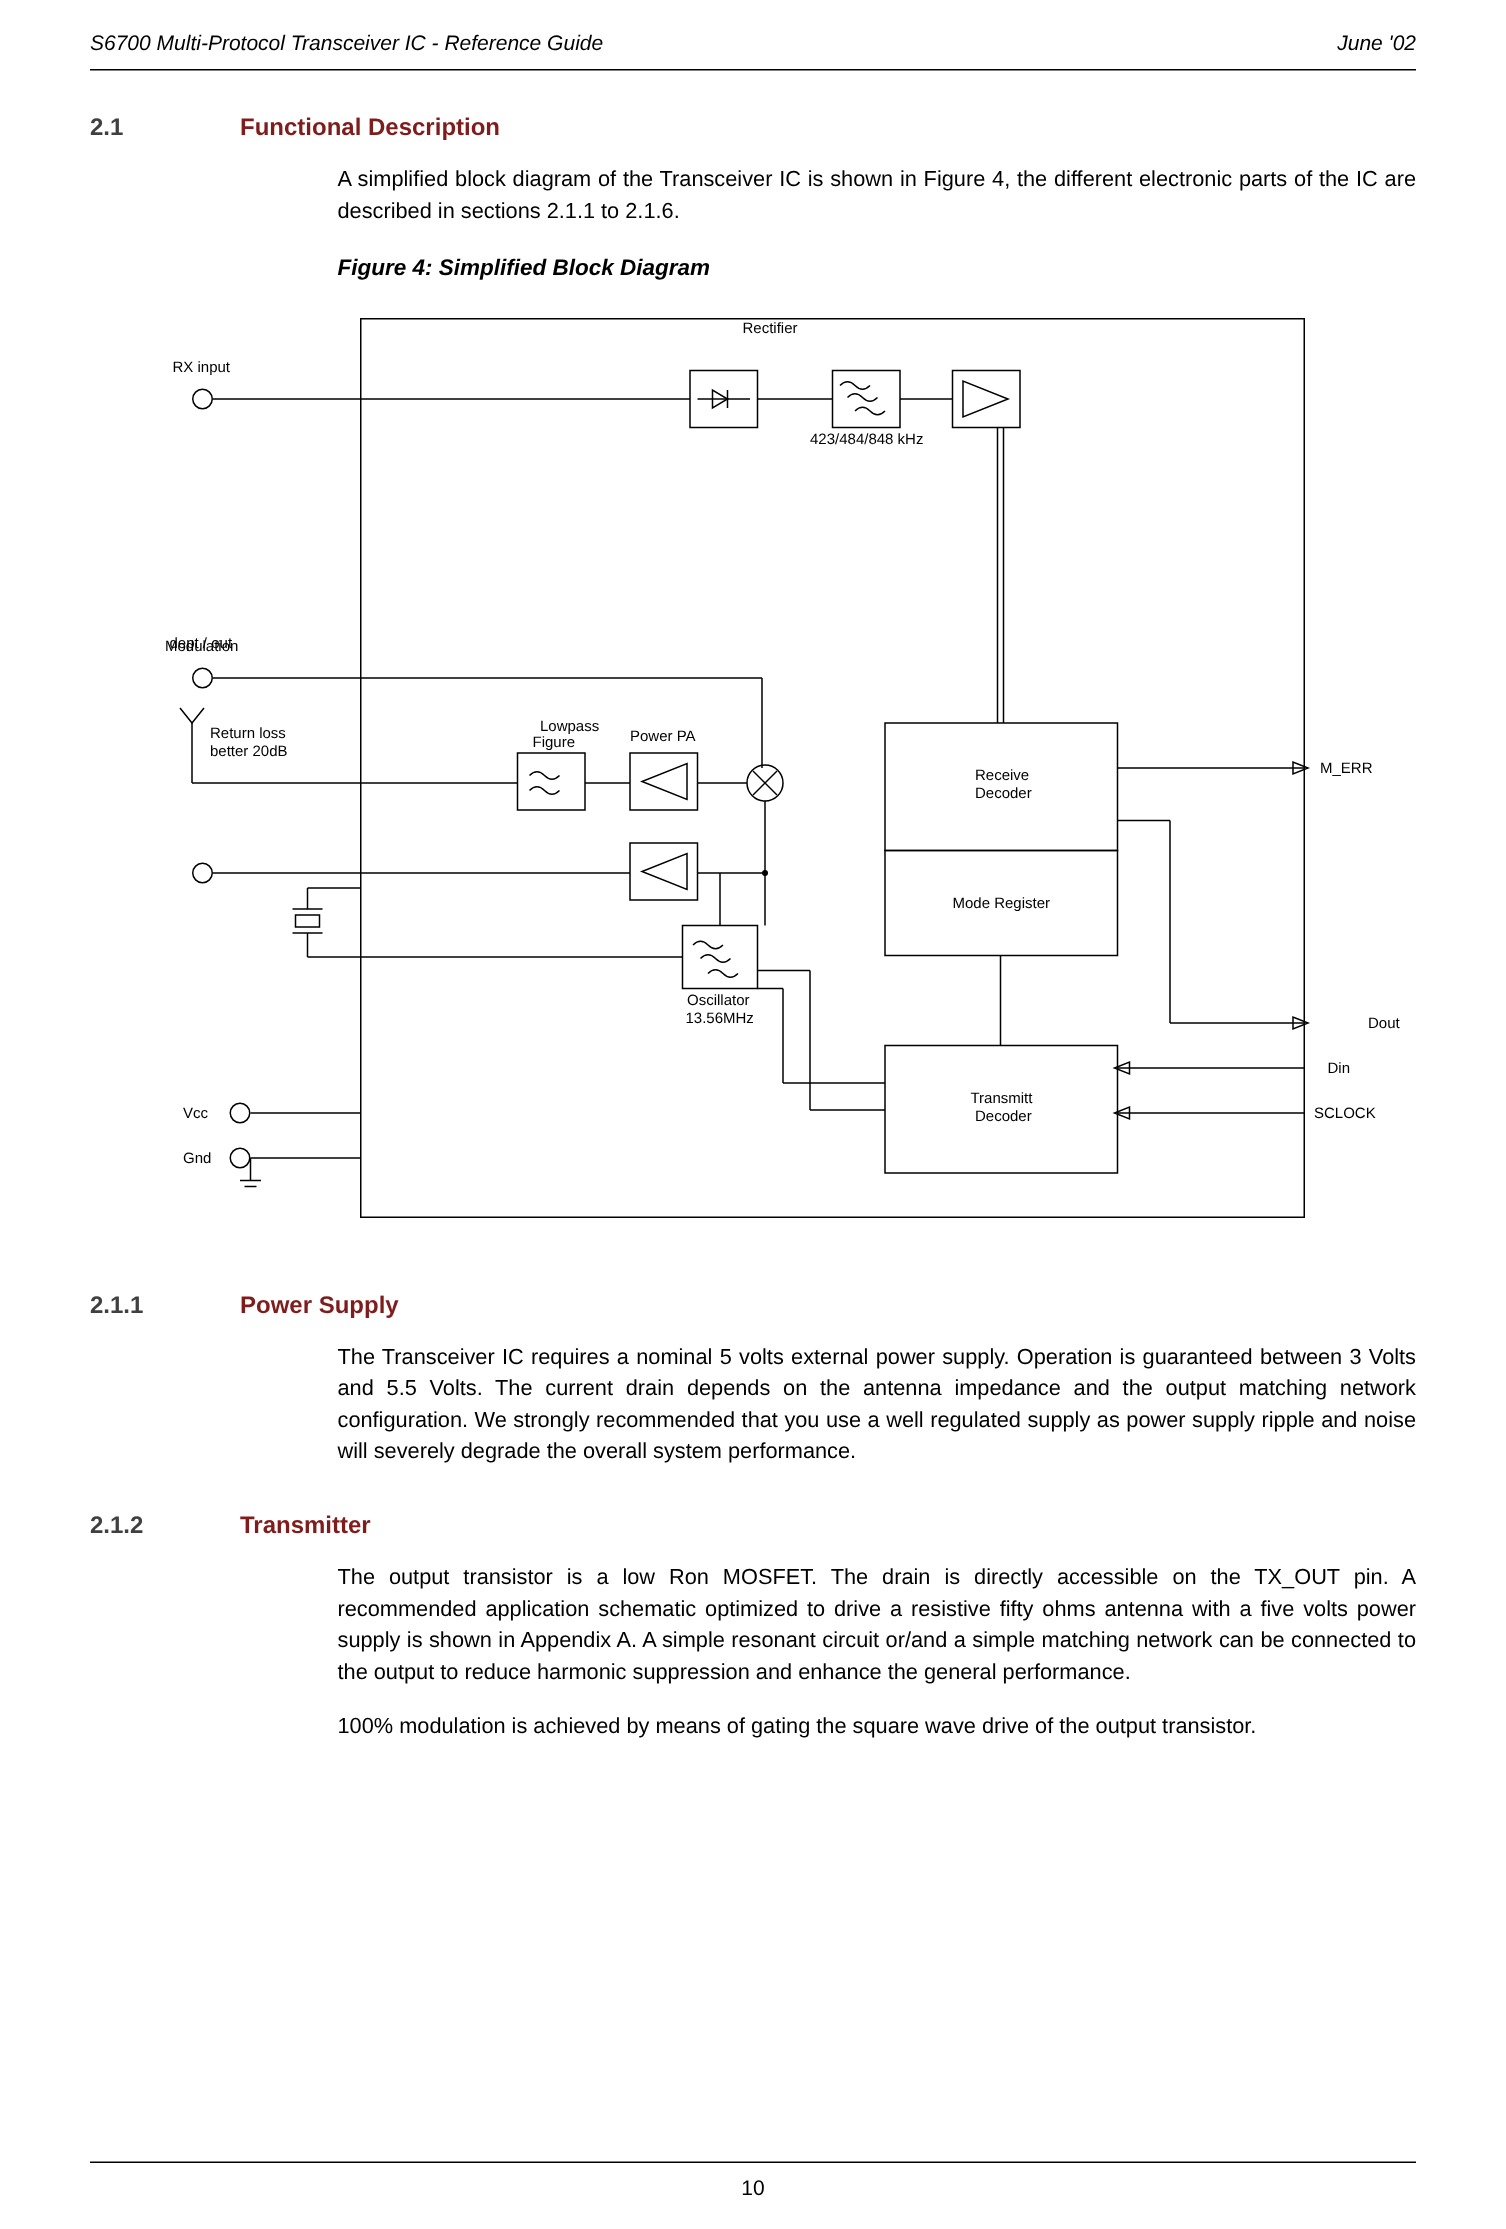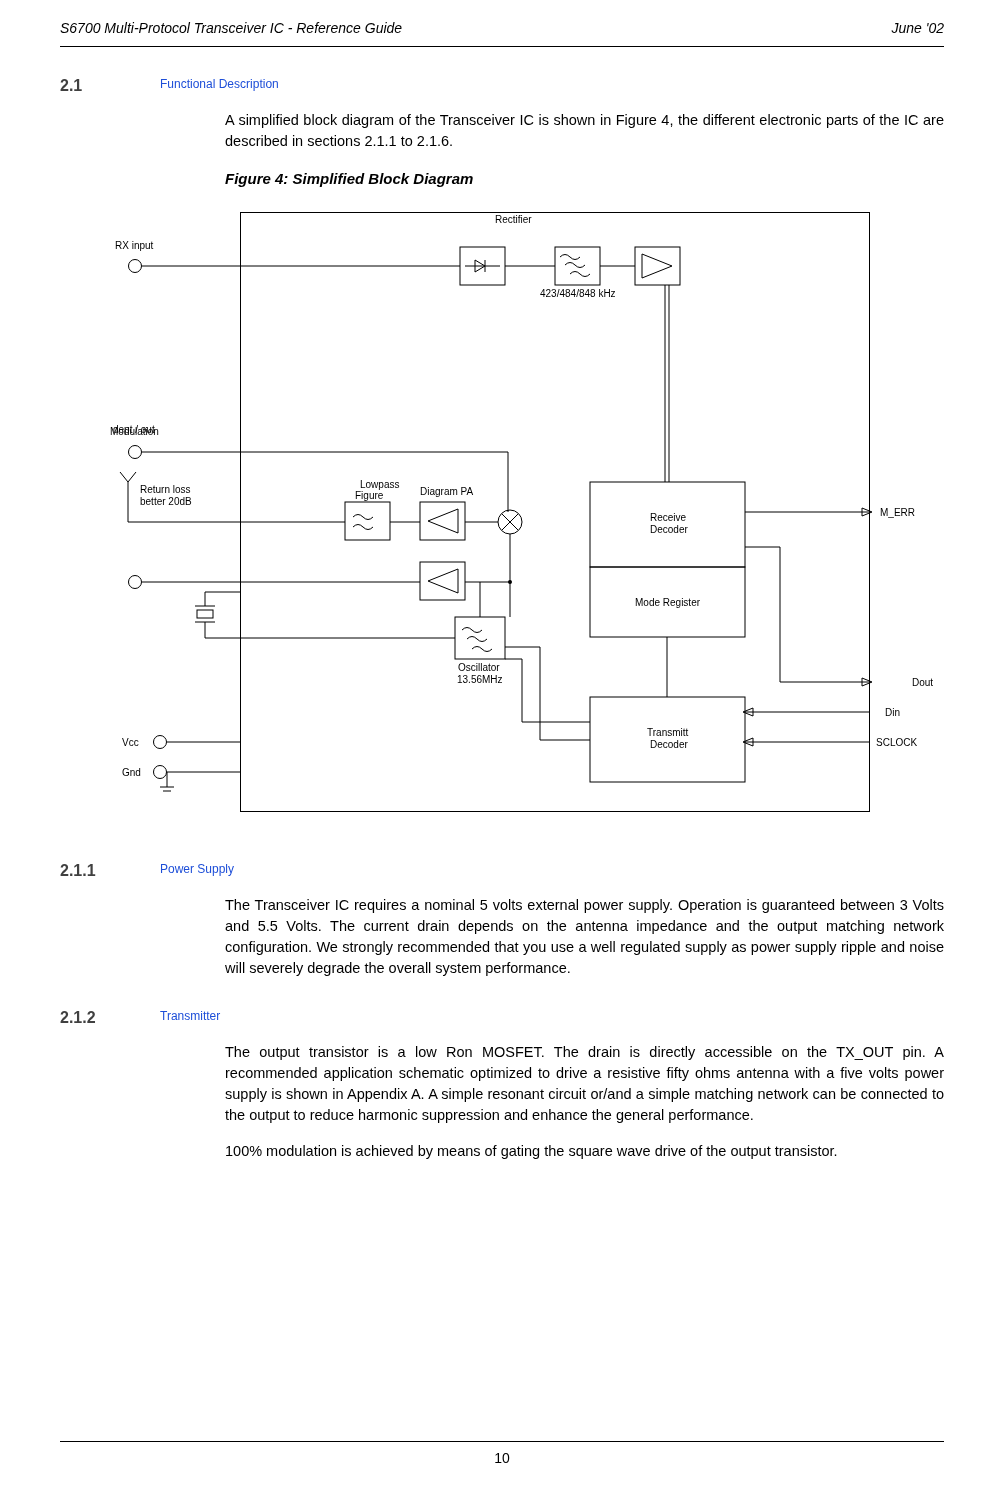--- a/index.html
+++ b/index.html
@@ -27,23 +27,23 @@
       display: flex;
       margin-top: 30px;
     }
     .section-num {
       color: #404040;
       font-weight: bold;
       width: 100px;
       font-size: 16px;
     }
     .section-title {
-      color: #1d4ed8;
-      font-weight: normal;
-      font-size: 12px;
+      color: #7f1d1d;
+      font-weight: bold;
+      font-size: 16px;
     }
     .body-text {
       margin-left: 165px;
       margin-top: 15px;
       font-size: 14.5px;
       line-height: 1.45;
       text-align: justify;
     }
     .figure-caption {
       margin-left: 165px;
@@ -235,21 +235,21 @@
 
   <div class="label" style="left:55px;top:38px;">RX input</div>
   <div class="label" style="left:403px;top:12px;margin-left:32px;">Rectifier</div>
   <div class="label" style="left:480px;top:86px;">423/484/848 kHz</div>
   <div class="label" style="left:50px;top:224px;">Modulation</div>
   <div class="label" style="left:53px;top:222px;">dept / out</div>
   <div class="label" style="left:80px;top:282px;">Return loss</div>
   <div class="label" style="left:80px;top:294px;">better 20dB</div>
   <div class="label" style="left:300px;top:277px;">Lowpass</div>
   <div class="label" style="left:295px;top:288px;">Figure</div>
-  <div class="label" style="left:360px;top:284px;">Diagram PA</div>
+  <div class="label" style="left:360px;top:284px;">Power PA</div>
   <div class="label" style="left:590px;top:310px;">Receive</div>
   <div class="label" style="left:590px;top:322px;">Decoder</div>
   <div class="label" style="left:575px;top:395px;">Mode Register</div>
   <div class="label" style="left:587px;top:525px;text-align:center;">Transmitt</div>
   <div class="label" style="left:590px;top:537px;">Decoder</div>
   <div class="label" style="left:398px;top:460px;">Oscillator</div>
   <div class="label" style="left:397px;top:472px;text-align:right;">13.56MHz</div>
   <div class="label" style="left:62px;top:535px;">Vcc</div>
   <div class="label" style="left:62px;top:565px;">Gnd</div>
   <div class="label" style="left:820px;top:305px;">M_ERR</div>

